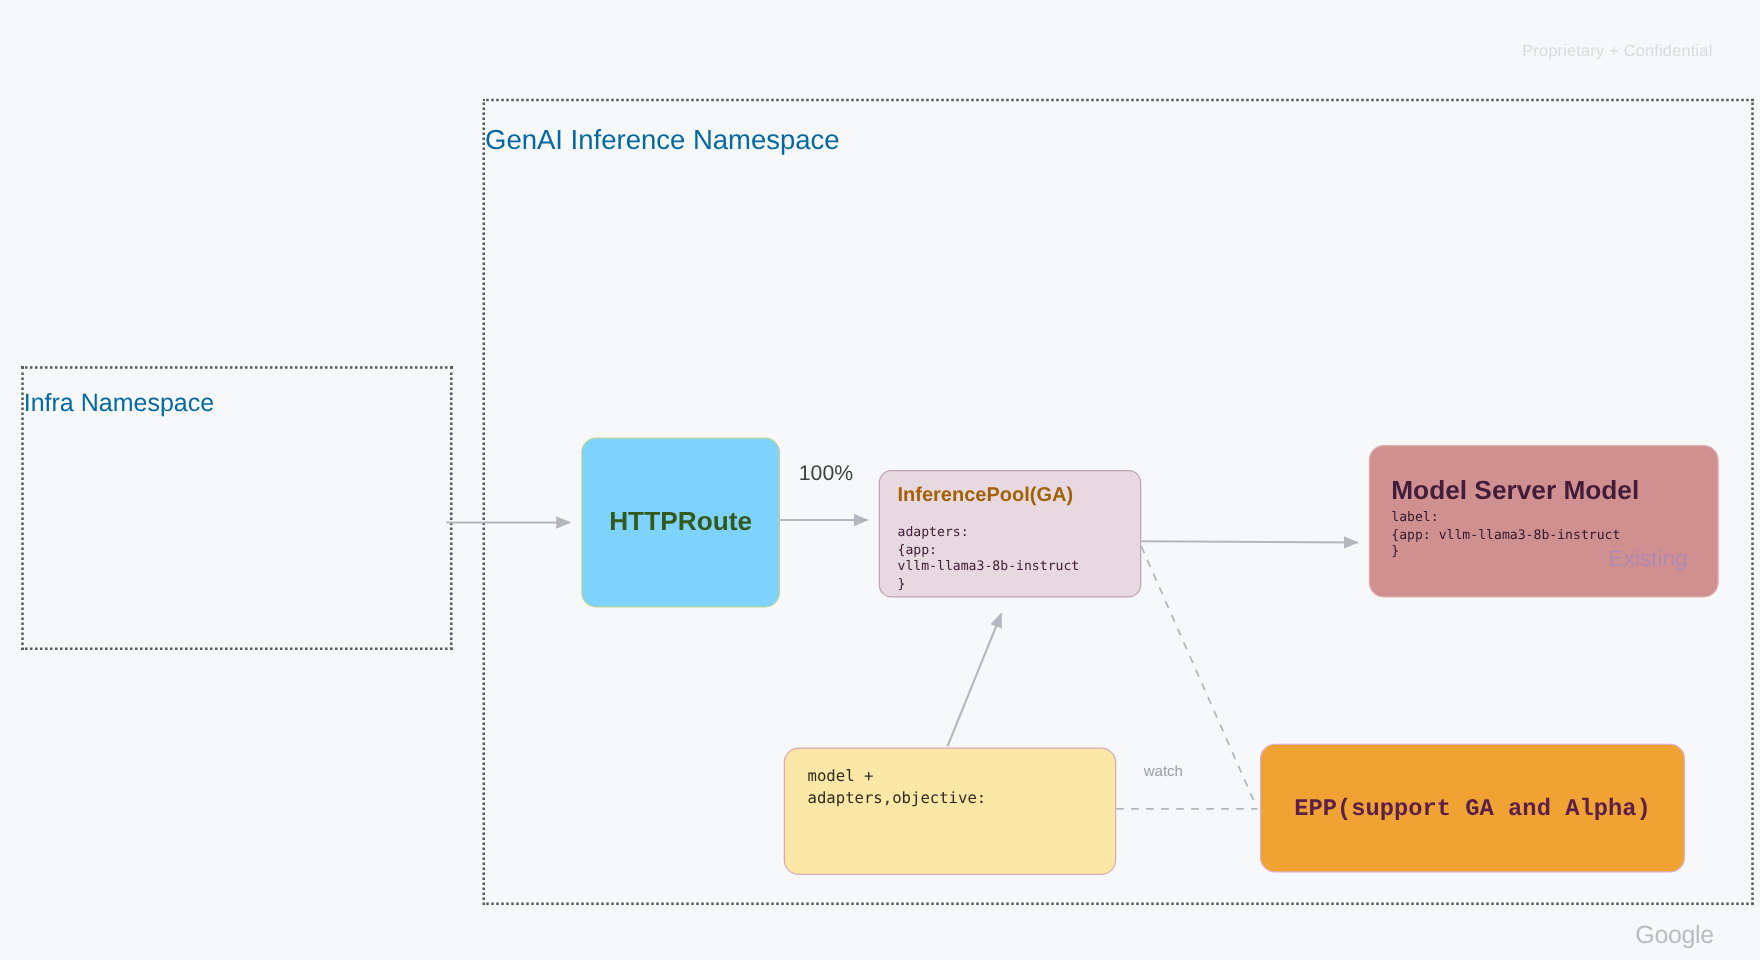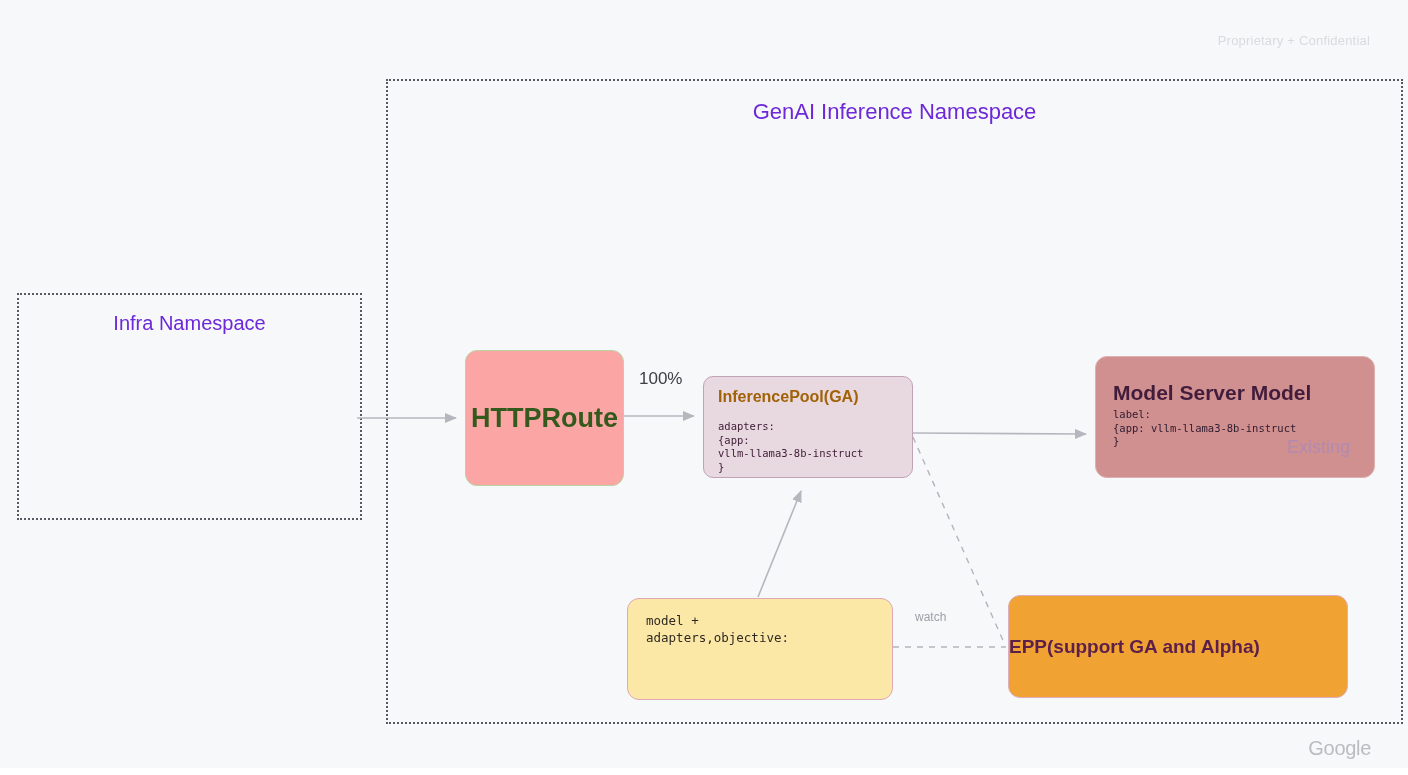--- a/index.html
+++ b/index.html
@@ -24,45 +24,44 @@
   }
   
   .ns-box {
     position: absolute;
     border: 2px dotted #555a60;
     background: transparent;
   }
   .genai-box { left: 386px; top: 79px; width: 1017px; height: 645px; }
   .infra-box { left: 17px;  top: 293px; width: 345px; height: 227px; }
   .ns-title {
-    color: #6d28d9;
-    text-align: center;
+    color: #0369a1;
     font-weight: 400;
   }
   .genai-title { margin-top: 18px; font-size: 22px; }
   .infra-title { margin-top: 17px; font-size: 20px; }
 
   
   .node { position: absolute; }
   .gateway {
     left: 52px; top: 356px; width: 305px; height: 122px;
     background: #c9d9f7;
     border: 1px solid #b0c4f0;
     border-radius: 10px;
     display: flex; align-items: center;
     padding-left: 18px;
     font-size: 21px; font-weight: bold; color: #2b4a9b;
   }
   .httproute {
     left: 465px; top: 350px; width: 159px; height: 136px;
-    background: #fca5a5;
+    background: #7dd3fc;
     border: 1px solid #b9d49e;
     border-radius: 12px;
     display: flex; align-items: center; justify-content: center;
-    font-size: 27px; font-weight: bold; color: #34591c;
+    font-size: 21px; font-weight: bold; color: #34591c;
   }
   .pool {
     left: 703px; top: 376px; width: 210px; height: 102px;
     background: #e8d8e0;
     border: 1px solid #c2a3b5;
     border-radius: 10px;
     padding: 11px 8px 0 14px;
   }
   .pool .node-title { font-size: 16px; font-weight: bold; color: #a16207; margin-bottom: 14px; }
   .pool .code { font-family: "DejaVu Sans Mono", monospace; font-size: 10.5px; line-height: 13.5px; color: #42203a; }
@@ -88,22 +87,22 @@
     border-radius: 12px;
     padding: 14px 8px 0 18px;
   }
   .objective .node-title { font-size: 20px; font-weight: bold; color: #421c3b; margin-bottom: 3px; }
   .objective .code { font-family: "DejaVu Sans Mono", monospace; font-size: 12.5px; line-height: 16.5px; color: #2e2a22; }
   .epp {
     left: 1008px; top: 595px; width: 340px; height: 103px;
     background: #f0a233;
     border: 1px solid #dcaebe;
     border-radius: 12px;
-    display: flex; align-items: center; justify-content: flex-start;
-    font-size: 19px; font-weight: bold; color: #5b1f49;
+    display: flex; align-items: center; justify-content: center;
+    font-size: 19px; font-weight: bold; color: #5b1f49; font-family: Liberation Mono, monospace;
   }
 
   
   .edges {
     position: absolute; left: 0; top: 0;
     width: 1408px; height: 768px;
     pointer-events: none;
   }
   .edge-label { position: absolute; }
   .label-100 { left: 639px; top: 369px; font-size: 17px; color: #3c4043; }

